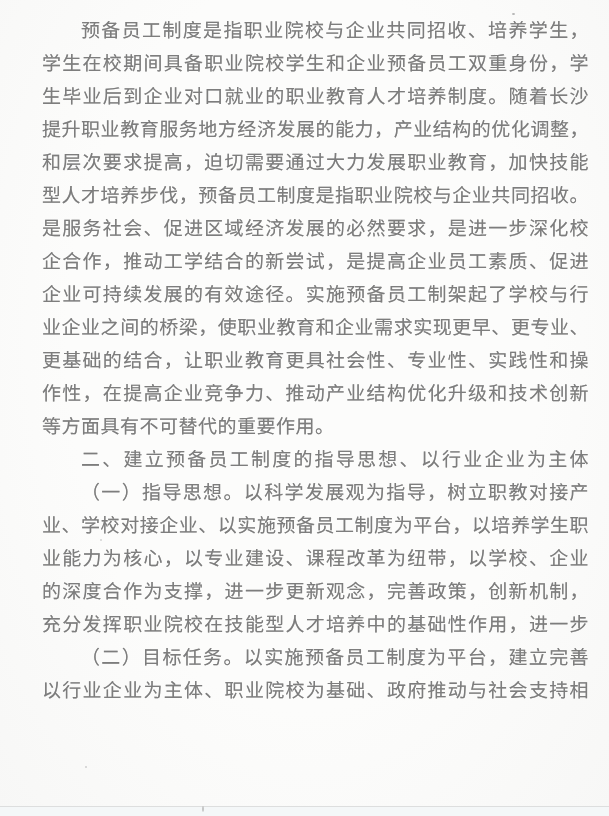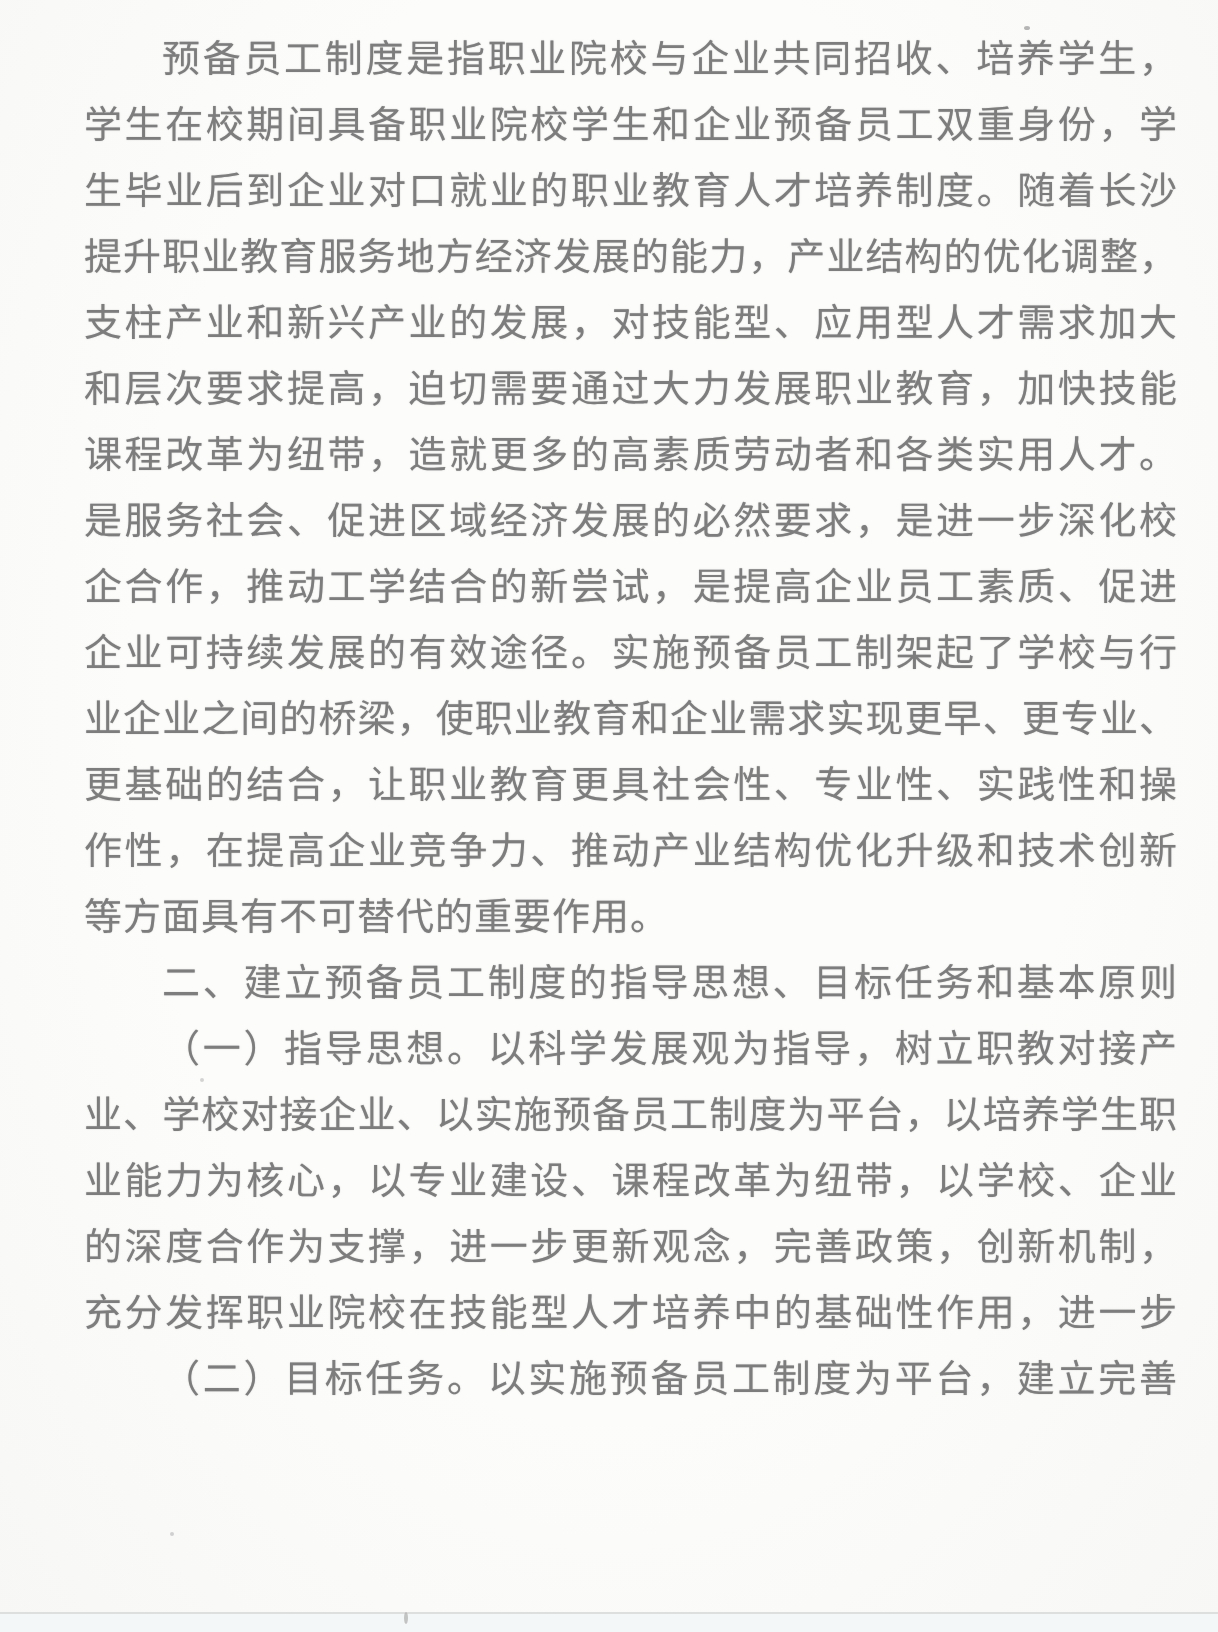--- a/index.html
+++ b/index.html
@@ -57,36 +57,36 @@
 </style>
 </head>
 <body>
 
 <div class="page">
   <div class="text-block">
       <div class="line indent">预备员工制度是指职业院校与企业共同招收、培养学生，</div>
       <div class="line">学生在校期间具备职业院校学生和企业预备员工双重身份，学</div>
       <div class="line">生毕业后到企业对口就业的职业教育人才培养制度。随着长沙</div>
       <div class="line">提升职业教育服务地方经济发展的能力，产业结构的优化调整，</div>
-      <div class="line">支柱产业和新兴产业的发展，对技能型、应用型人才需求加大</div>
       <div class="line">和层次要求提高，迫切需要通过大力发展职业教育，加快技能</div>
-      <div class="line">课程改革为纽带，造就更多的高素质劳动者和各类实用人才。</div>
+      <div class="line">型人才培养步伐，预备员工制度是指职业院校与企业共同招收。</div>
       <div class="line">是服务社会、促进区域经济发展的必然要求，是进一步深化校</div>
       <div class="line">企合作，推动工学结合的新尝试，是提高企业员工素质、促进</div>
       <div class="line">企业可持续发展的有效途径。实施预备员工制架起了学校与行</div>
       <div class="line">业企业之间的桥梁，使职业教育和企业需求实现更早、更专业、</div>
       <div class="line">更基础的结合，让职业教育更具社会性、专业性、实践性和操</div>
       <div class="line">作性，在提高企业竞争力、推动产业结构优化升级和技术创新</div>
       <div class="line nojustify">等方面具有不可替代的重要作用。</div>
-      <div class="line indent">二、建立预备员工制度的指导思想、目标任务和基本原则</div>
+      <div class="line indent">二、建立预备员工制度的指导思想、以行业企业为主体</div>
       <div class="line indent">（一）指导思想。以科学发展观为指导，树立职教对接产</div>
       <div class="line">业、学校对接企业、以实施预备员工制度为平台，以培养学生职</div>
       <div class="line">业能力为核心，以专业建设、课程改革为纽带，以学校、企业</div>
       <div class="line">的深度合作为支撑，进一步更新观念，完善政策，创新机制，</div>
       <div class="line">充分发挥职业院校在技能型人才培养中的基础性作用，进一步</div>
       <div class="line indent">（二）目标任务。以实施预备员工制度为平台，建立完善</div>
+      <div class="line">以行业企业为主体、职业院校为基础、政府推动与社会支持相</div>
     </div>
   <div class="bottom-strip"></div>
 <div class="speck" style="left: 512px; top: 13px; width: 3px; height: 2px; background: rgb(158, 158, 158);"></div>
     <div class="speck" style="left: 202px; top: 806px; width: 2px; height: 6px; background: rgb(178, 178, 178);"></div>
     <div class="speck" style="left: 85px; top: 766px; width: 2px; height: 2px; background: rgb(194, 194, 194);"></div>
     <div class="speck" style="left: 100px; top: 539px; width: 2px; height: 2px; background: rgb(198, 198, 198);"></div>
   </div>
 
 </body></html>

